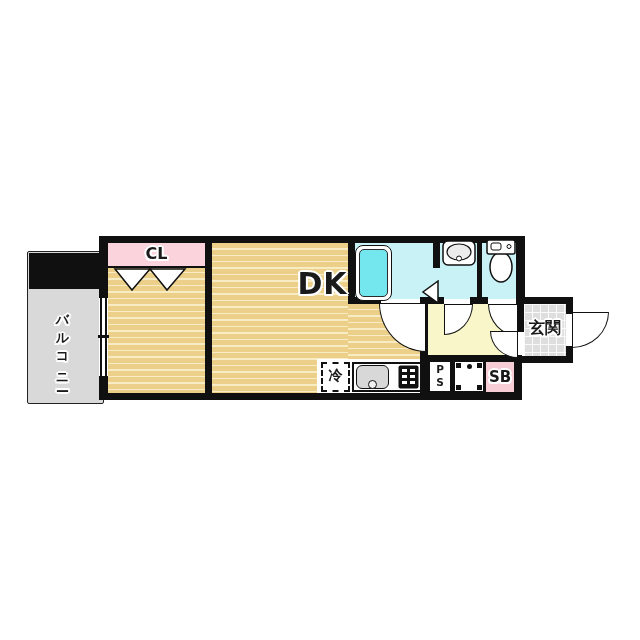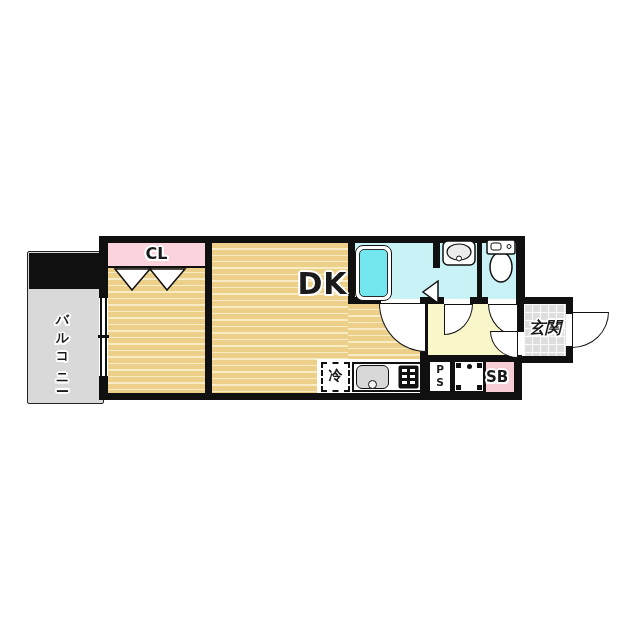--- a/index.html
+++ b/index.html
@@ -125,24 +125,24 @@
     </div>
   </div>
   <div class="abs" style="left:455px;top:362px;width:28px;height:29px;background:#fff;">
     <div class="abs" style="left:1px;top:1px;width:5px;height:5px;background:#111;"></div>
     <div class="abs" style="right:1px;top:1px;width:5px;height:5px;background:#111;"></div>
     <div class="abs" style="left:1px;bottom:1px;width:5px;height:5px;background:#111;"></div>
     <div class="abs" style="right:1px;bottom:1px;width:5px;height:5px;background:#111;"></div>
     <div class="abs" style="left:11.5px;top:1.5px;width:5px;height:5px;background:#111;border-radius:50%;"></div>
   </div>
   <div class="abs" style="left:486px;top:362px;width:28px;height:30px;background:var(--shoebox_pink,#f7cdd6);"></div>
-  <div class="lbl" style="left:486px;top:368px;width:20px;font-size:15px;">SB</div>
+  <div class="lbl" style="left:486px;top:368px;width:28px;font-size:15px;">SB</div>
 
   <div class="lbl" style="left:108px;top:244px;width:97px;font-size:16px;">CL</div>
 
 
   <div class="lbl room-label" style="left:205px;top:264px;width:155px;font-size:28px;line-height:1.35;margin-left:40px;">
     <div style="font-size:30px;letter-spacing:1px;">DK</div>
   </div>
 
-  <div class="lbl" style="left:522px;top:318px;width:46px;font-size:16px;font-style:italic;">玄関</div>
+  <div class="lbl" style="left:522px;top:318px;width:46px;font-size:16px;">玄関</div>
 
 </div>
 
 </body></html>

